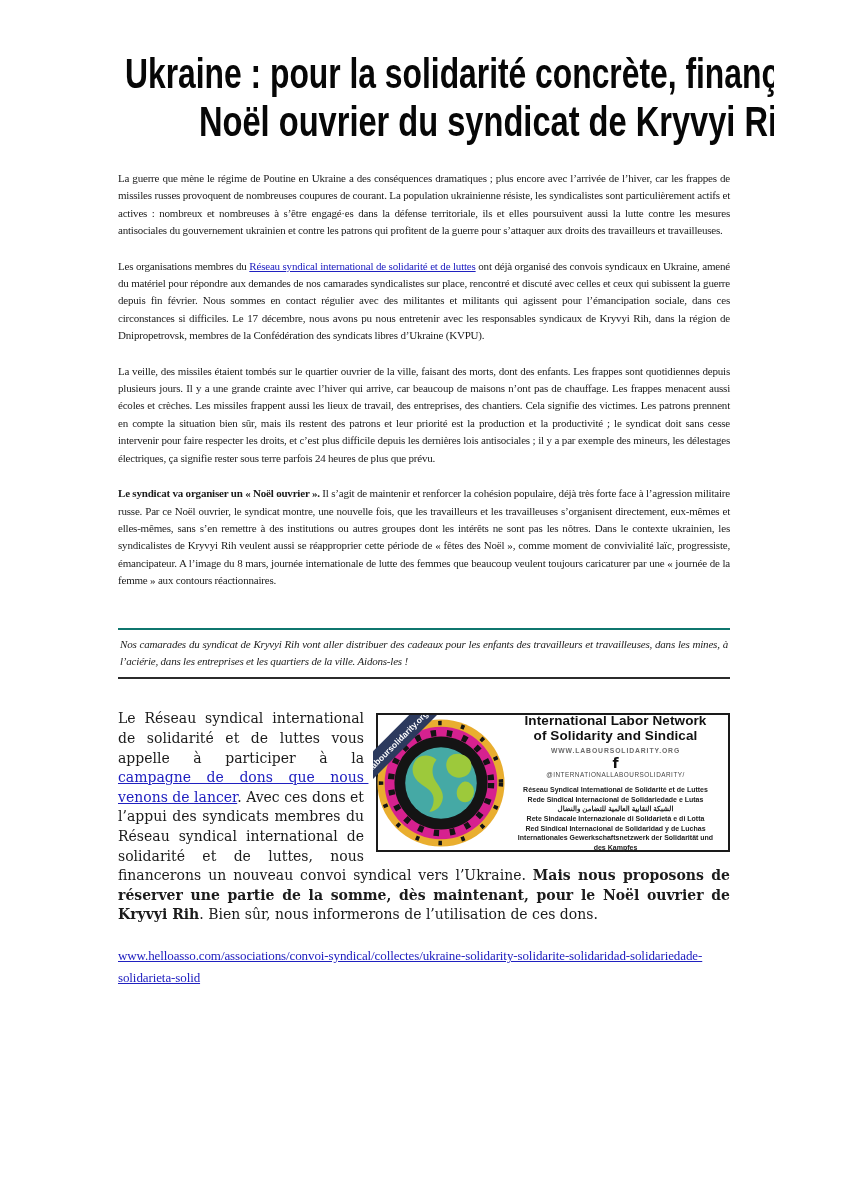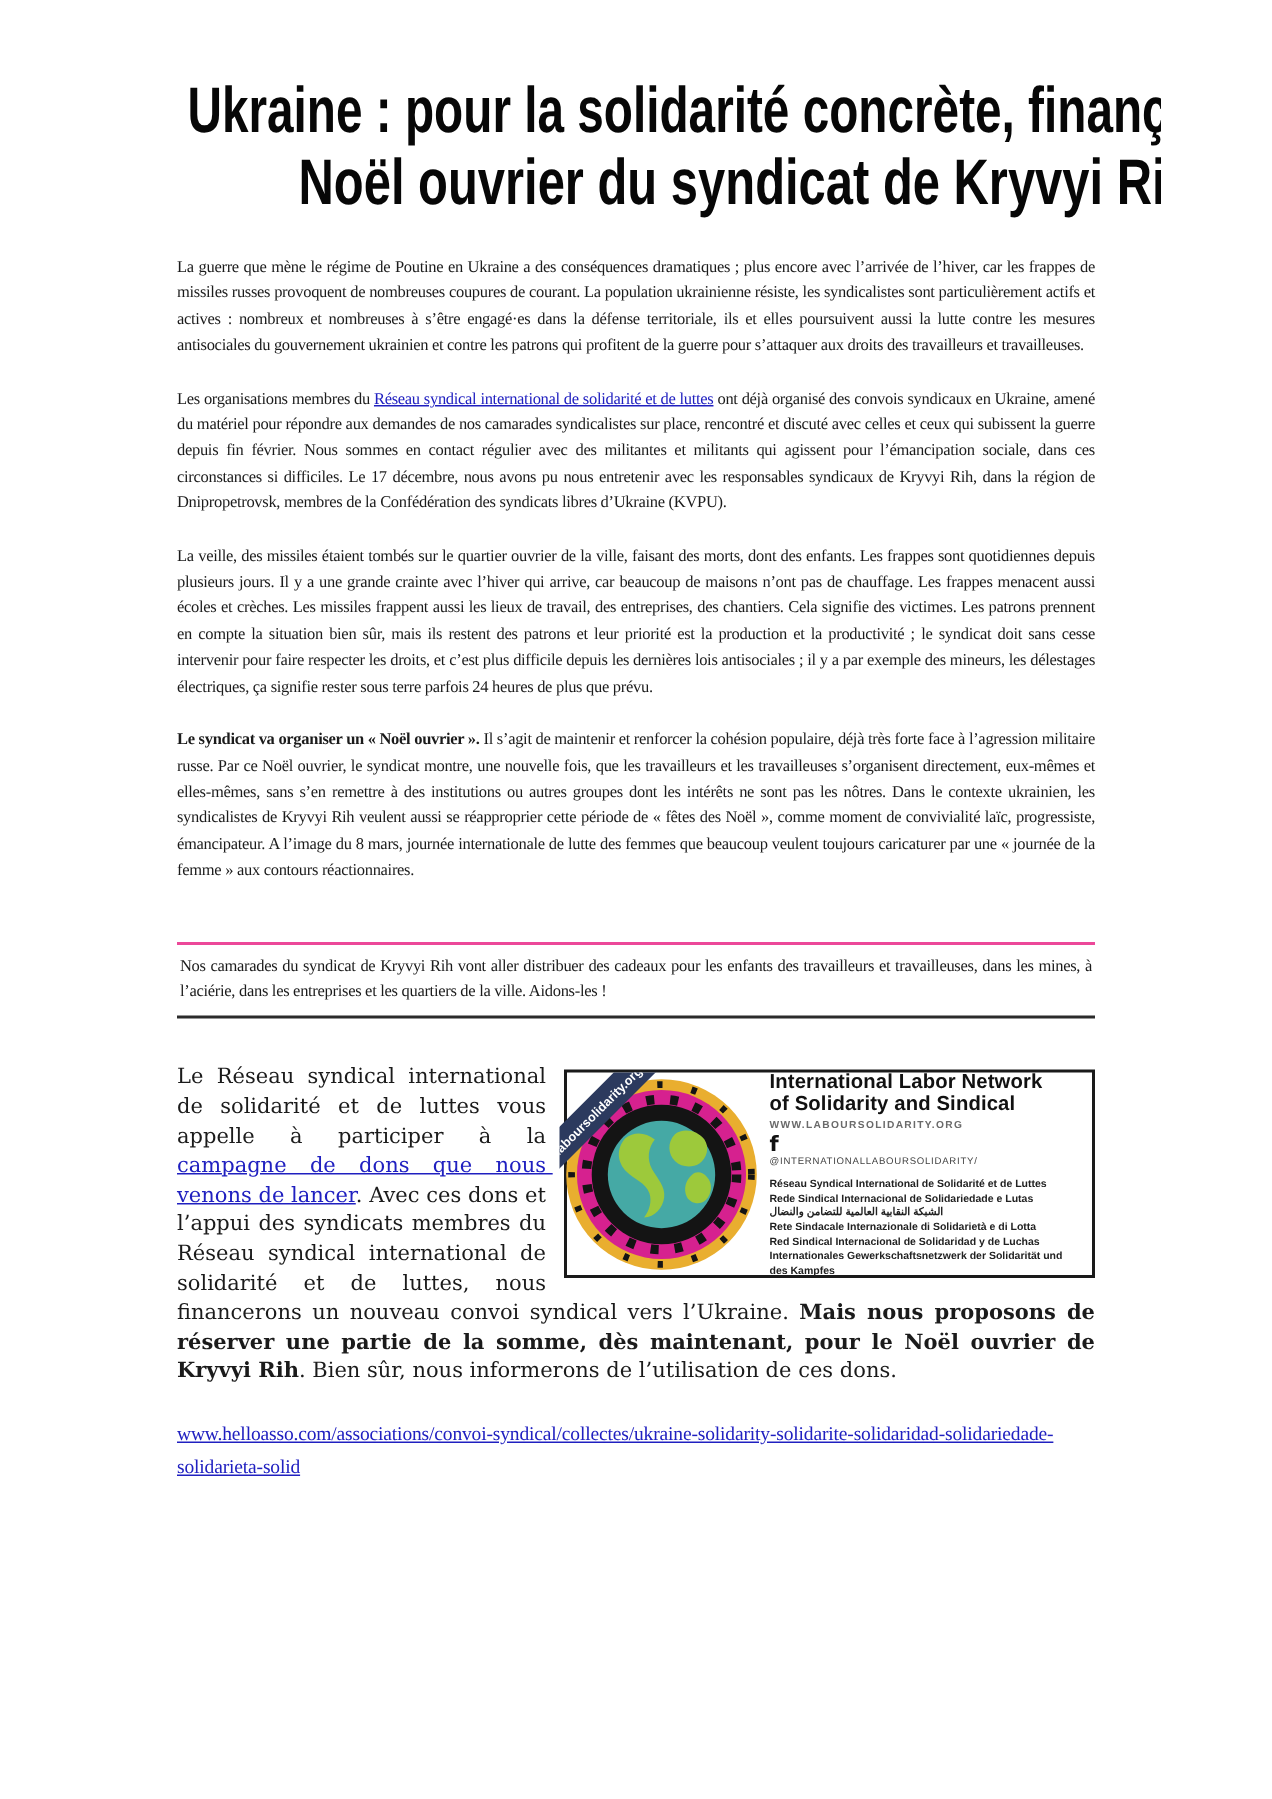--- a/index.html
+++ b/index.html
@@ -33,24 +33,25 @@
     text-align:justify;
     margin:0 0 18px 0;
   }
 
   .seg { white-space:pre-wrap; }
   .seg-bold { font-weight:bold; }
   a.seg-link { color:var(--link); text-decoration:underline; cursor:pointer; }
 
   
   .highlight-box {
-    border-top:2px solid #ec4899;
+    border-top:2px solid #0f766e;
     border-bottom:2px solid #2b2b2b;
     padding:6px 2px 7px 2px;
     margin:38px 0 30px 0;
+    font-style:italic;
   }
   .highlight-box p { margin:0; }
 
   
   .appeal::after { content:""; display:block; clear:both; }
   .appeal p.appeal-par {
     font-family:"DejaVu Serif", serif;
     font-size:14px;
     line-height:19.6px;
     letter-spacing:0;
@@ -65,21 +66,21 @@
     border:2px solid #1a1a1a;
     margin:4px 0 10px 12px;
     background:#fff;
     display:flex;
     align-items:center;
   }
   .logo-emblem { width:136px; height:136px; flex:0 0 auto; margin-left:-5px; }
 
   .logo-text {
     flex:1;
-    text-align:left;
+    text-align:center;
     padding:4px 10px 4px 4px;
     font-family:"Liberation Sans", sans-serif;
     color:#111;
   }
   .logo-org  { font-size:13.5px; font-weight:bold; line-height:15px; letter-spacing:0.1px; }
   .logo-site { font-size:6.8px; font-weight:bold; letter-spacing:0.9px; color:#6a6a6a; margin-top:4px; }
   .logo-f    { font-size:14px; font-weight:bold; line-height:14px; margin-top:2px; font-family:"DejaVu Sans", sans-serif; }
   .logo-handle { font-size:6.4px; letter-spacing:0.5px; color:#444; margin-top:1px; }
   .logo-langs  { margin-top:7px; font-size:7px; font-weight:bold; line-height:9.6px; color:#222; }
 

